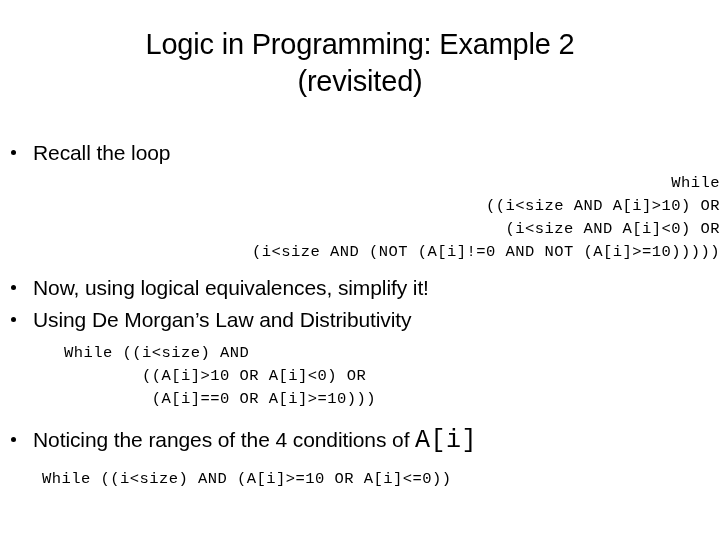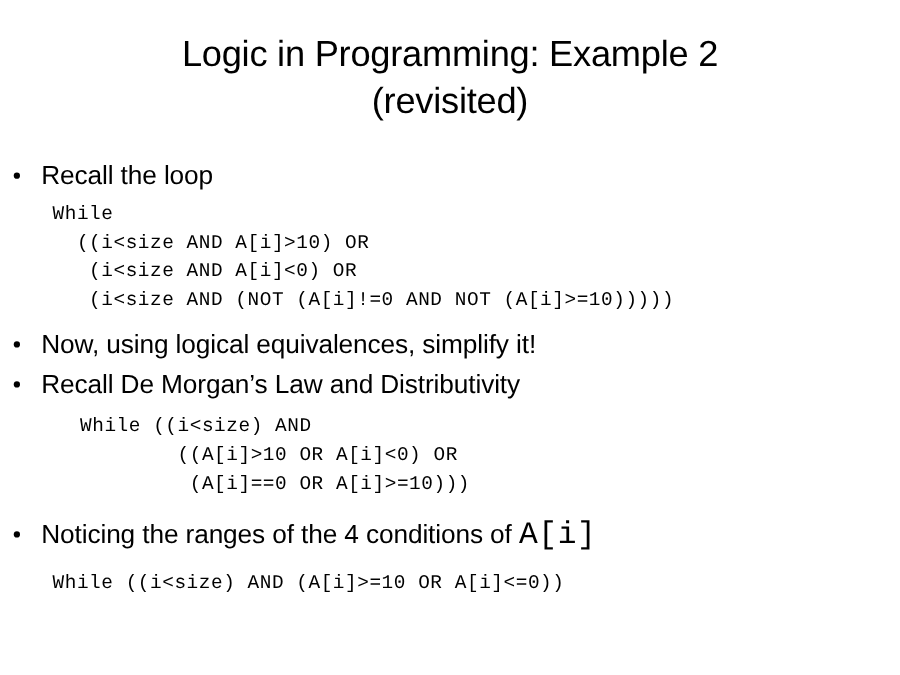--- a/index.html
+++ b/index.html
@@ -32,21 +32,21 @@
     font-size: 29px;
     line-height: 37px;
     letter-spacing: -0.2px;
     font-weight: 400;
     white-space: pre-line;
   }
 
   
   .body {
     position: absolute;
-    top: 128px;
+    top: 140px;
     left: 0;
     width: 720px;
   }
 
   .block { position: relative; }
 
   
   .bullet {
     position: relative;
     padding-left: 33px;
@@ -97,40 +97,40 @@
   <div class="body">
 
     <div class="block">
       <div class="bullet">
         <span class="dot"></span>
         <span>Recall the loop</span>
       </div>
 
       <div class="gap-6"></div>
 
-      <div style="padding-left:42px;">
+      <div style="padding-left:42px;text-align:right;">
         <div class="code">While</div>
         <div class="code">  ((i&lt;size AND A[i]&gt;10) OR</div>
         <div class="code">   (i&lt;size AND A[i]&lt;0) OR</div>
         <div class="code">   (i&lt;size AND (NOT (A[i]!=0 AND NOT (A[i]&gt;=10)))))</div>
       </div>
     </div>
 
     <div class="gap-11"></div>
 
     <div class="bullet">
       <span class="dot"></span>
       <span>Now, using logical equivalences, simplify it!</span>
     </div>
 
     <div class="gap-6"></div>
 
     <div class="bullet">
       <span class="dot"></span>
-      <span>Recall De Morgan’s Law and Distributivity</span>
+      <span>Using De Morgan’s Law and Distributivity</span>
     </div>
 
     <div class="gap-9"></div>
 
     <div style="padding-left:64px;">
       <div class="code">While ((i&lt;size) AND</div>
       <div class="code">        ((A[i]&gt;10 OR A[i]&lt;0) OR</div>
       <div class="code">         (A[i]==0 OR A[i]&gt;=10)))</div>
     </div>
 

